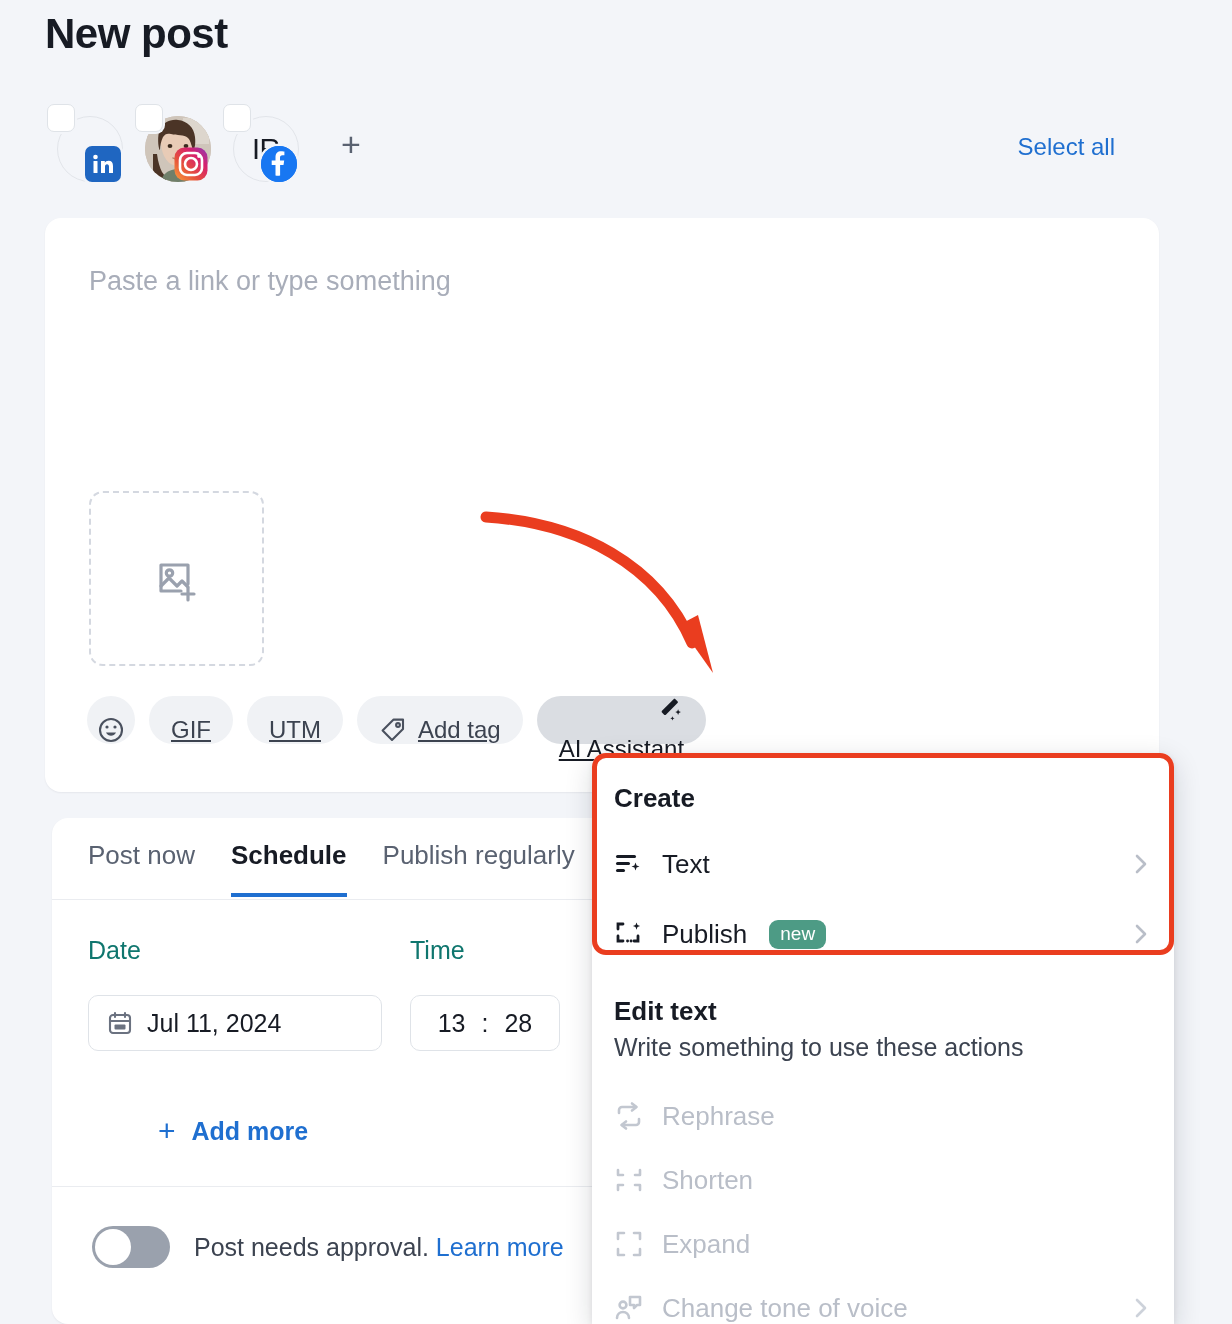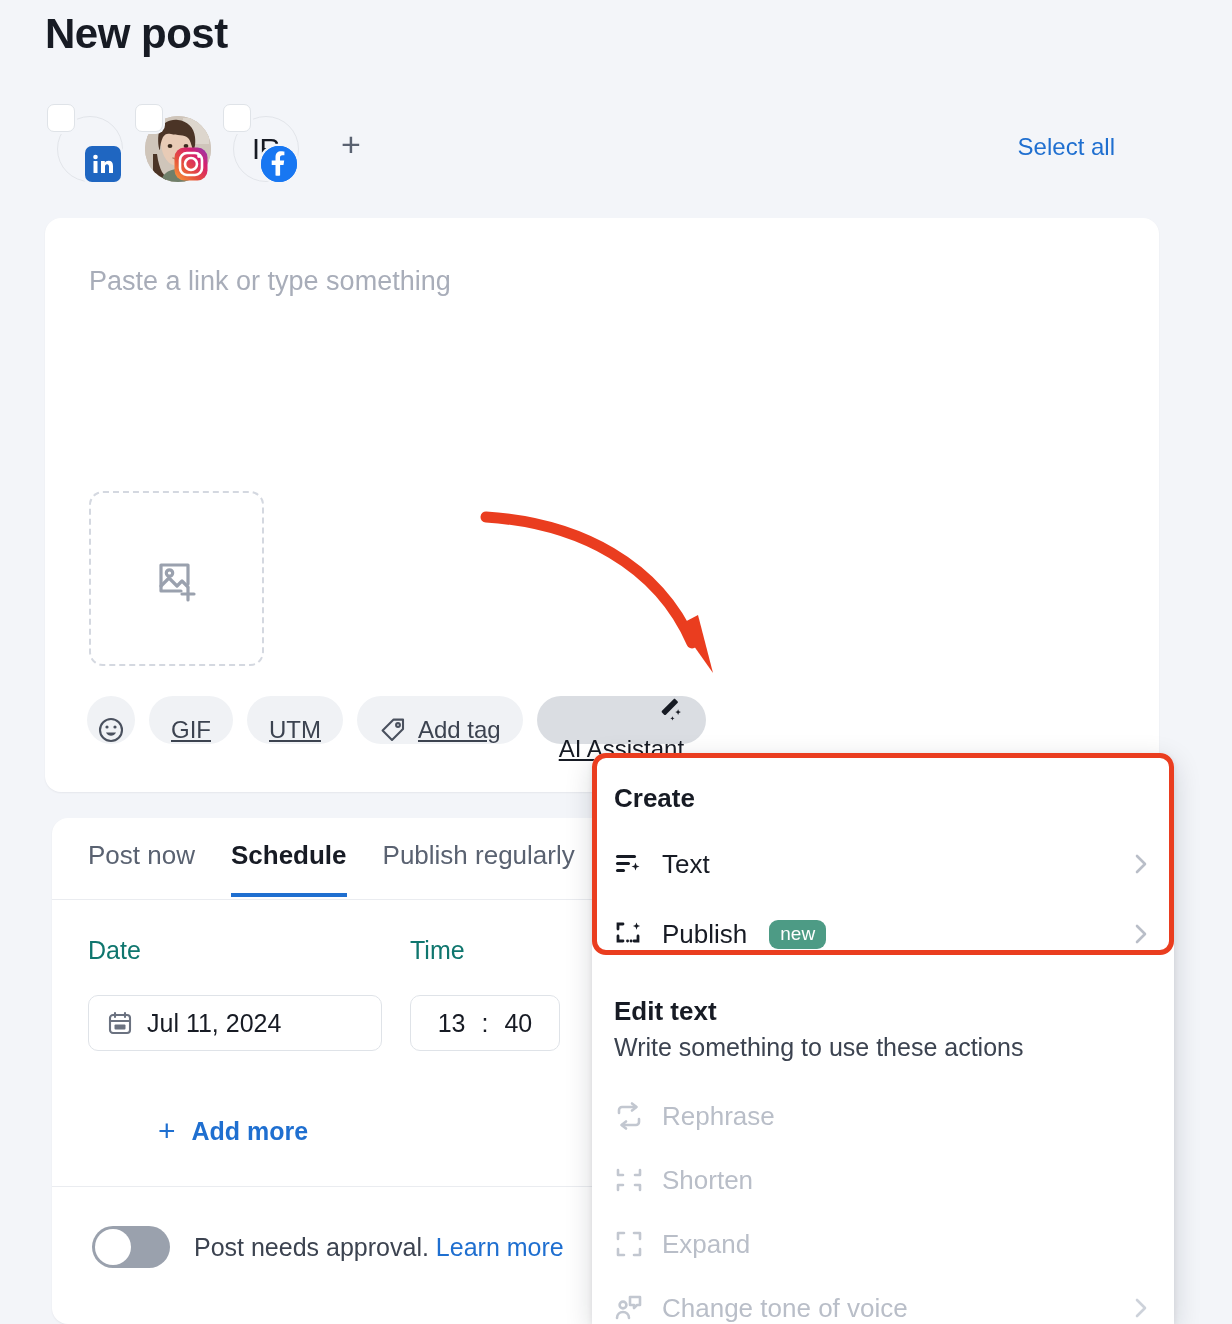--- a/index.html
+++ b/index.html
@@ -345,21 +345,21 @@
           </span>
           <span>Jul 11, 2024</span>
         </div>
       </div>
 
       <div>
         <div class="field-label">Time</div>
         <div class="input-box time-box">
           <span>13</span>
           <span>:</span>
-          <span>40</span>
+          <span>28</span>
         </div>
       </div>
     </div>
 
     <div class="add-time">
       <span class="plus">+</span>
       <span>Add more</span>
     </div>
 
     <div class="divider"></div>

